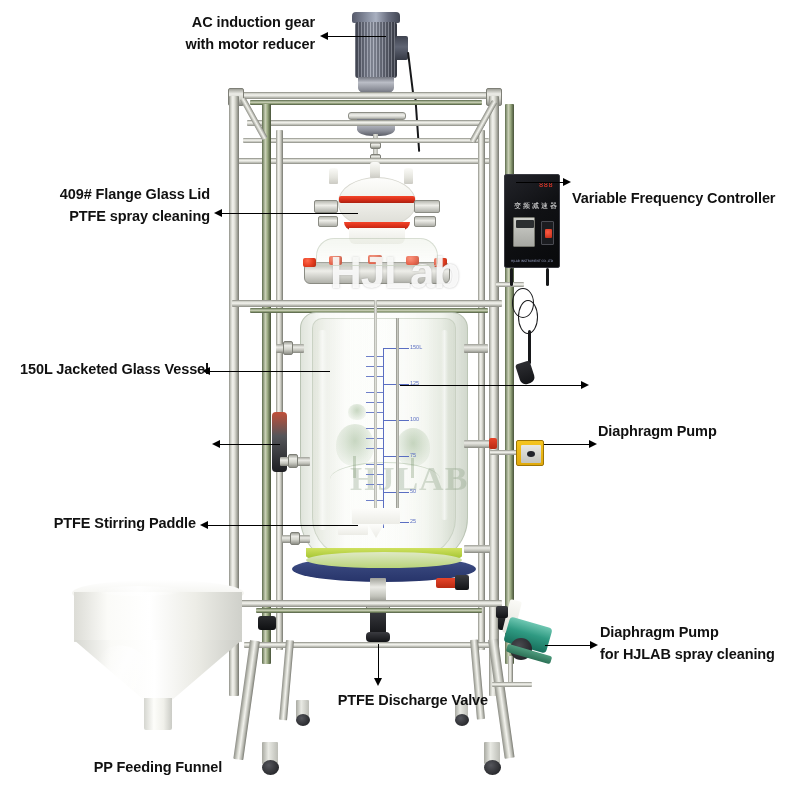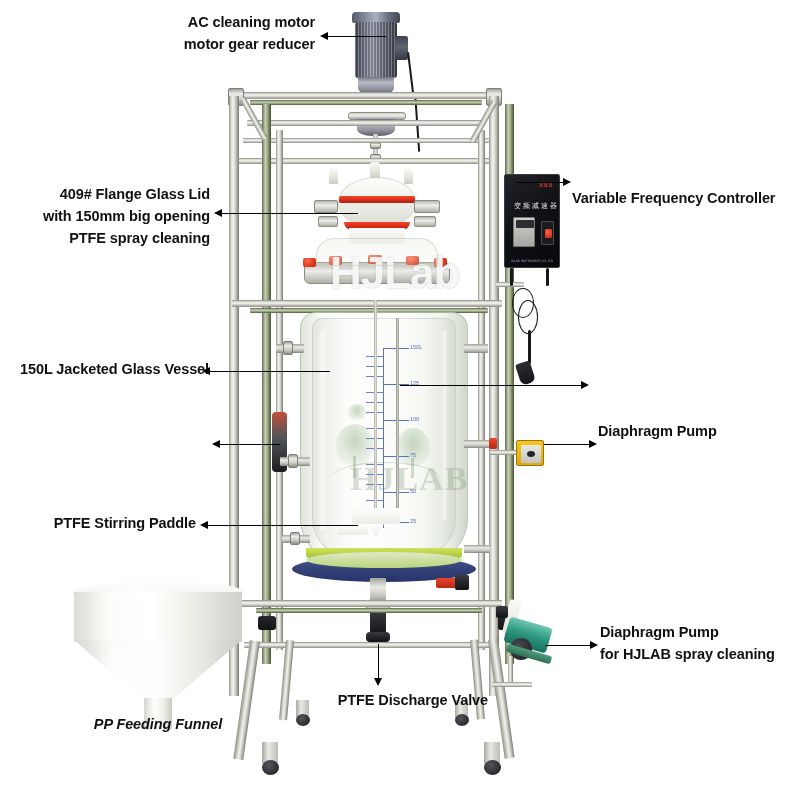--- a/index.html
+++ b/index.html
@@ -648,29 +648,28 @@
     <div class="funnel-rim" style="left:72px;top:580px;width:172px;height:26px;"></div>
     <div class="funnel-cyl" style="left:74px;top:592px;width:168px;height:50px;"></div>
     <div class="funnel-cone" style="left:74px;top:640px;width:168px;height:62px;"></div>
     <div class="funnel-stem" style="left:144px;top:698px;width:28px;height:32px;"></div>
     <div class="funnel-gloss" style="left:96px;top:646px;width:54px;height:46px;transform:rotate(22deg);opacity:0.85;"></div>
     <div class="funnel-gloss" style="left:96px;top:586px;width:86px;height:10px;opacity:0.9;"></div>
 
   </div>
 
   <div class="label right-al" style="left:120px;top:12px;width:195px;">
-    <div>AC cleaning motor</div>
-    <div>motor gear reducer</div>
+    <div>AC induction gear</div>
+    <div>with motor reducer</div>
   </div>
   <div class="leader" style="left:328px;top:36px;width:58px;"></div>
   <div class="arrow-l" style="left:320px;top:31.5px;"></div>
 
   <div class="label right-al" style="left:40px;top:184px;width:170px;">
     <div>409# Flange Glass Lid</div>
-    <div>with 150mm big opening</div>
     <div>PTFE spray cleaning</div>
   </div>
   <div class="leader" style="left:222px;top:213px;width:136px;"></div>
   <div class="arrow-l" style="left:214px;top:208.5px;"></div>
 
   <div class="label right-al" style="left:20px;top:359px;width:178px;">
     <div>150L Jacketed Glass Vessel</div>
   </div>
   <div class="leader" style="left:210px;top:371px;width:120px;"></div>
   <div class="arrow-l" style="left:202px;top:366.5px;"></div>
@@ -679,21 +678,21 @@
   </div>
   <div class="leader" style="left:220px;top:444px;width:60px;"></div>
   <div class="arrow-l" style="left:212px;top:439.5px;"></div>
 
   <div class="label right-al" style="left:48px;top:513px;width:148px;">
     <div>PTFE Stirring Paddle</div>
   </div>
   <div class="leader" style="left:208px;top:525px;width:150px;"></div>
   <div class="arrow-l" style="left:200px;top:520.5px;"></div>
 
-  <div class="label center-al" style="left:68px;top:714px;width:180px;font-style:italic;">
+  <div class="label center-al" style="left:68px;top:757px;width:180px;">
     <div>PP Feeding Funnel</div>
   </div>
 
   <div class="label left-al" style="left:308px;top:690px;width:180px;text-align:right;">
     <div>PTFE Discharge Valve</div>
   </div>
   <div class="leader-v" style="left:378px;top:644px;height:36px;"></div>
   <div class="arrow-d" style="left:373.5px;top:678px;"></div>
 
   <div class="label left-al" style="left:572px;top:188px;width:228px;">

